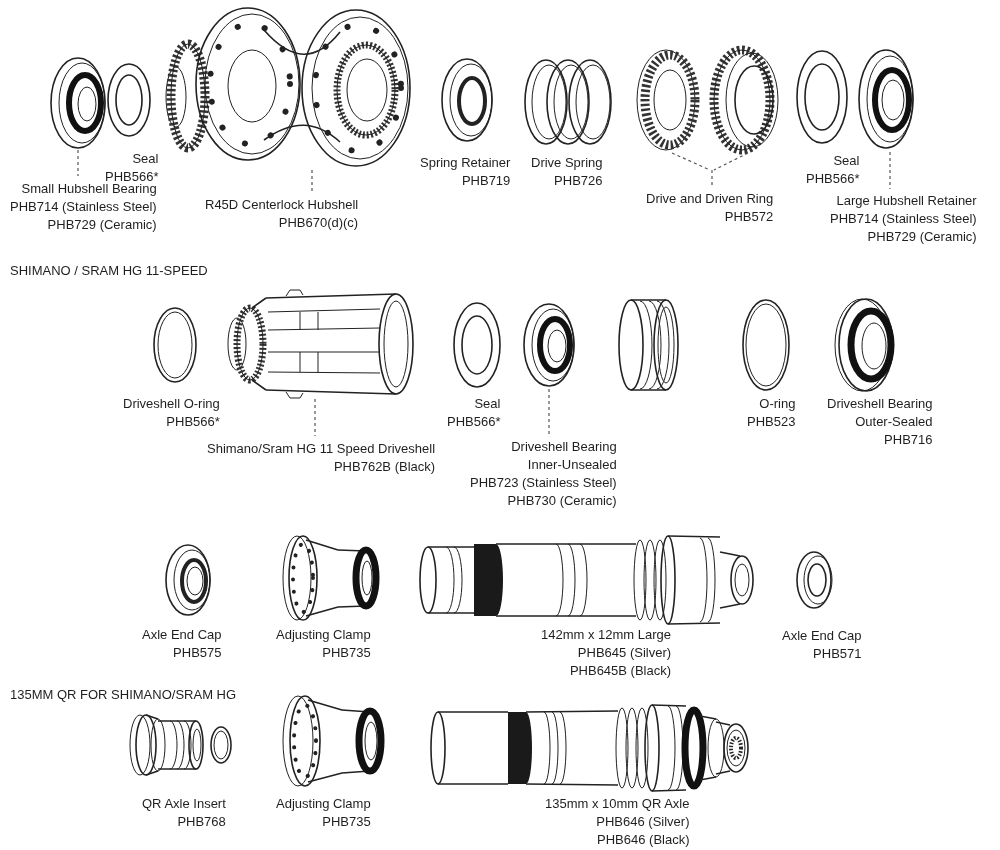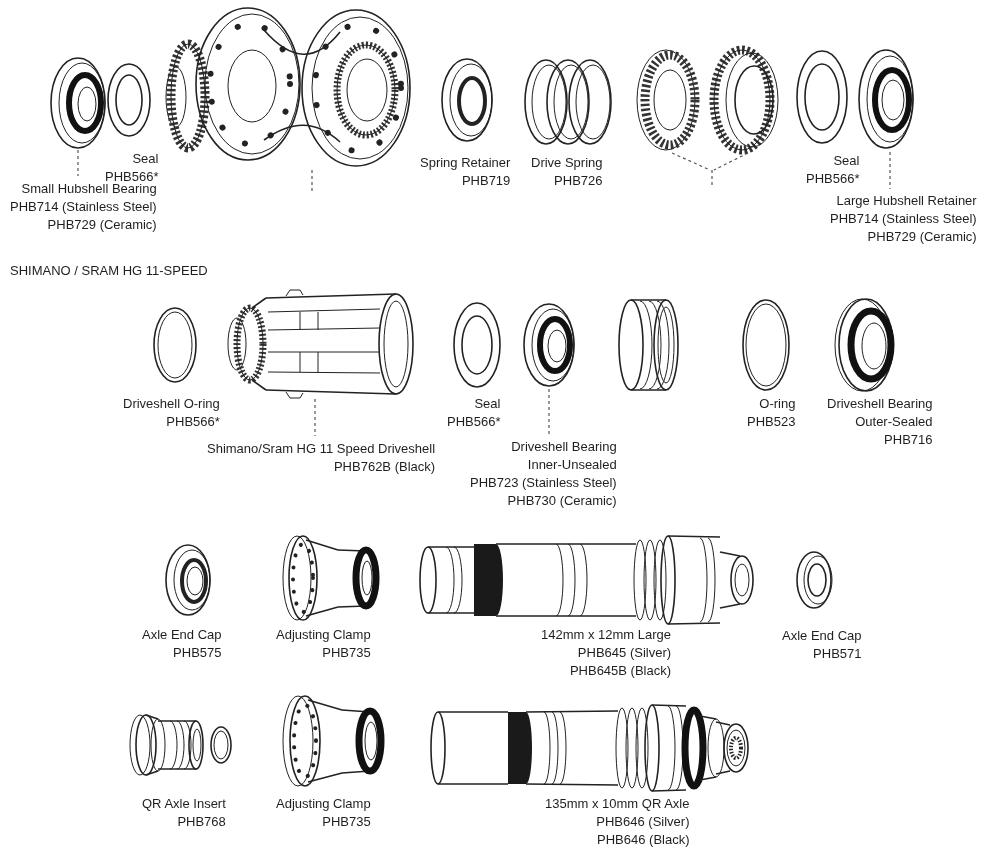--- a/index.html
+++ b/index.html
@@ -292,27 +292,35 @@
 
   <div class="label" style="left:10px; top:180px">
     <span>Small Hubshell Bearing</span>
     <span>PHB714 (Stainless Steel)</span>
     <span>PHB729 (Ceramic)</span>
   </div>
   <div class="label" style="left:105px; top:150px">
     <span>Seal</span>
     <span>PHB566*</span>
   </div>
+  <div class="label" style="left:205px; top:196px">
+    <span>R45D Centerlock Hubshell</span>
+    <span>PHB670(d)(c)</span>
+  </div>
   <div class="label" style="left:420px; top:154px">
     <span>Spring Retainer</span>
     <span>PHB719</span>
   </div>
   <div class="label" style="left:531px; top:154px">
     <span>Drive Spring</span>
     <span>PHB726</span>
+  </div>
+  <div class="label" style="left:646px; top:190px">
+    <span>Drive and Driven Ring</span>
+    <span>PHB572</span>
   </div>
   <div class="label" style="left:806px; top:152px">
     <span>Seal</span>
     <span>PHB566*</span>
   </div>
   <div class="label" style="left:830px; top:192px">
     <span>Large Hubshell Retainer</span>
     <span>PHB714 (Stainless Steel)</span>
     <span>PHB729 (Ceramic)</span>
   </div>
@@ -359,20 +367,21 @@
   <div class="label" style="left:541px; top:626px">
     <span>142mm x 12mm Large</span>
     <span>PHB645 (Silver)</span>
     <span>PHB645B (Black)</span>
   </div>
   <div class="label" style="left:782px; top:627px">
     <span>Axle End Cap</span>
     <span>PHB571</span>
   </div>
 
+  <div class="header" style="left:10px; top:687px">135MM QR FOR SHIMANO/SRAM HG</div>
 
   <div class="label" style="left:142px; top:795px">
     <span>QR Axle Insert</span>
     <span>PHB768</span>
   </div>
   <div class="label" style="left:276px; top:795px">
     <span>Adjusting Clamp</span>
     <span>PHB735</span>
   </div>
   <div class="label" style="left:545px; top:795px">

